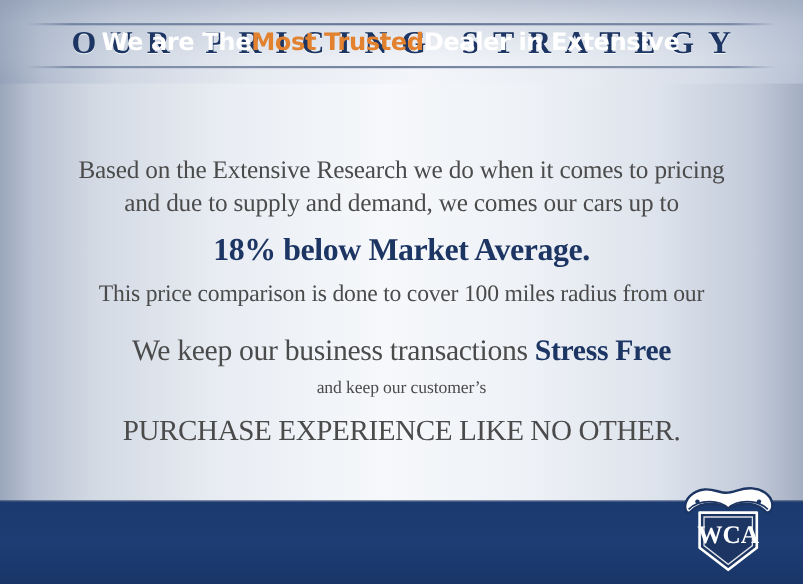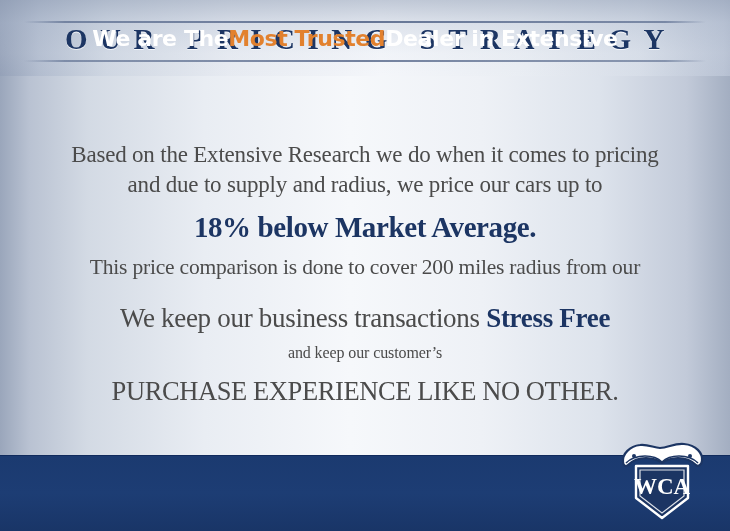--- a/index.html
+++ b/index.html
@@ -124,23 +124,23 @@
 
   <div id="header">
     <div id="rule-top"></div>
     <div id="title">OUR PRICING STRATEGY</div>
     <div id="rule-bottom"></div>
   </div>
 
 
   <div id="body">
     <div class="line p1">Based on the Extensive Research we do when it comes to pricing</div>
-    <div class="line p1">and due to supply and radius, we price our cars up to</div>
+    <div class="line p1">and due to supply and demand, we comes our cars up to</div>
     <div class="line headline">18% below Market Average.</div>
-    <div class="line p2">This price comparison is done to cover 200 miles radius from our</div>
+    <div class="line p2">This price comparison is done to cover 100 miles radius from our</div>
     <div class="line stress"><span>We keep our business transactions </span><b>Stress Free</b></div>
     <div class="line small">and keep our customer’s</div>
     <div class="line caps">PURCHASE EXPERIENCE LIKE NO OTHER.</div>
   </div>
 
   <div id="footer"></div>
   <div id="footer-text">
       <span>We are The </span>
       <span class="hl">Most Trusted</span>
       <span> Dealer in Extensive</span>

